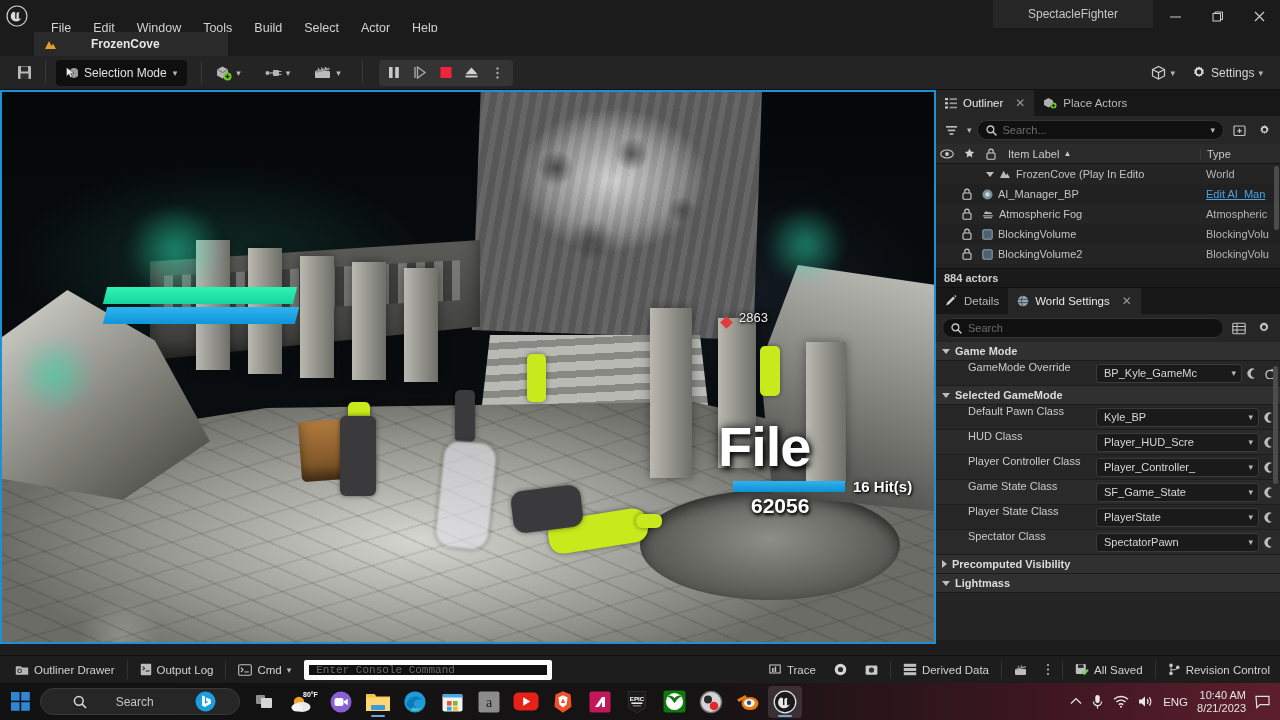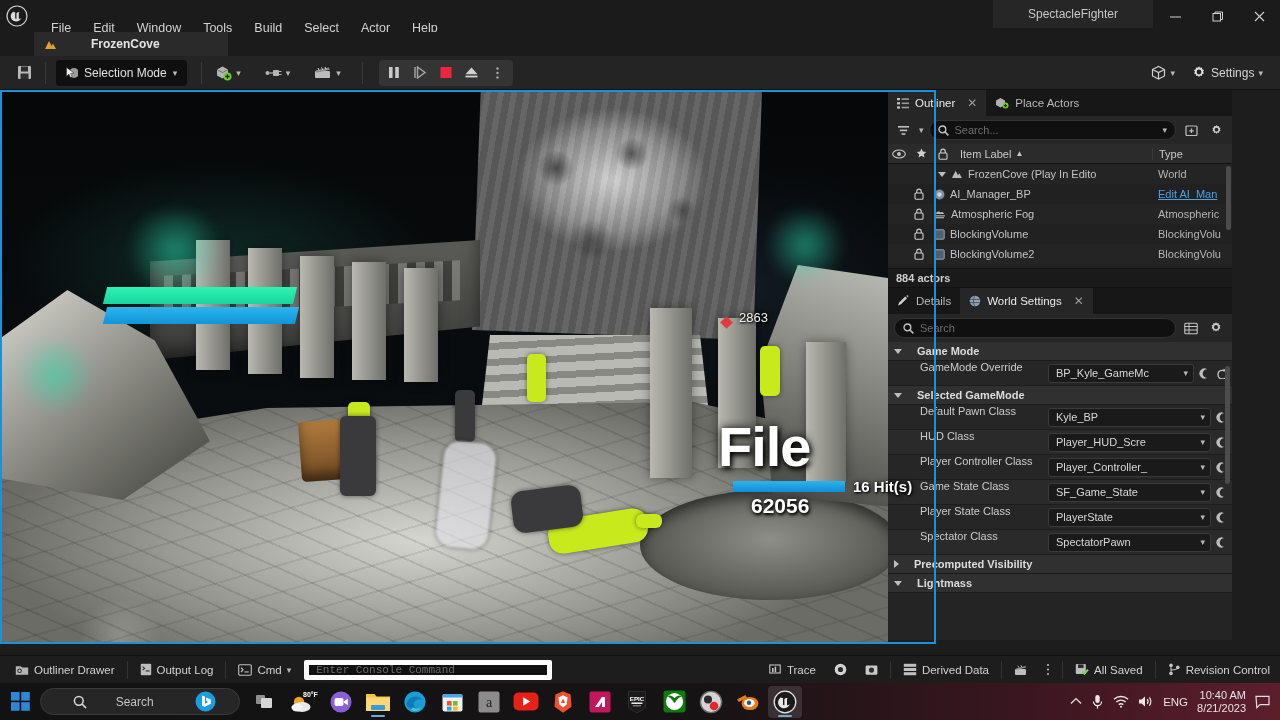--- a/index.html
+++ b/index.html
@@ -202,21 +202,21 @@
   .combo-hits { color: #fff; font-size: 15px; font-weight: bold; margin-left: 8px;
     text-shadow: 0 0 5px #000, 1px 1px 2px #000; }
   .score {
     position: absolute; left: 751px; top: 404px; z-index: 30;
     color: #ffffff; font-size: 21px; font-weight: bold;
     text-shadow: 0 0 6px #000, 1px 2px 3px #000;
   }
 
   
   .right-col {
-    position: absolute; left: 888px; top: 90px; width: 344px; height: 554px;
+    position: absolute; left: 936px; top: 90px; width: 344px; height: 554px;
     background: #1d1d1d;
   }
   .panel-tabs {
     height: 26px; display: flex; align-items: flex-end; background: #171717;
   }
   .ptab {
     height: 26px; display: flex; align-items: center; gap: 6px;
     padding: 0 9px; font-size: 11.5px; color: #b9b9b9;
   }
   .ptab.active { background: #262626; color: #e8e8e8; }
@@ -262,21 +262,21 @@
   .actor-count {
     height: 20px; background: #1a1a1a; display: flex; align-items: center;
     padding-left: 8px; font-size: 11px; color: #cfcfcf; font-weight: bold;
     border-top: 1px solid #111; border-bottom: 1px solid #111;
   }
 
   
   .det-search-row { height: 28px; display:flex; align-items:center; gap:5px; padding: 0 6px; background:#262626; }
   .det-body { position: relative; background: #242424; height: 298px; overflow: hidden; }
   .cat-row {
-    height: 19px; display: flex; align-items: center; gap: 15px; padding-left: 6px;
+    height: 19px; display: flex; align-items: center; gap: 5px; padding-left: 6px;
     background: #303030; border-bottom: 1px solid #1b1b1b;
     font-size: 11px; font-weight: bold; color: #dcdcdc;
   }
   .tri { width: 0; height: 0; }
   .tri.down { border-left: 4px solid transparent; border-right: 4px solid transparent; border-top: 5px solid #bdbdbd; }
   .tri.right { border-top: 4px solid transparent; border-bottom: 4px solid transparent; border-left: 5px solid #bdbdbd; }
   .prop-row {
     height: 25px; display: flex; 
     border-bottom: 1px solid #1d1d1d; background: #2a2a2a;
   }

